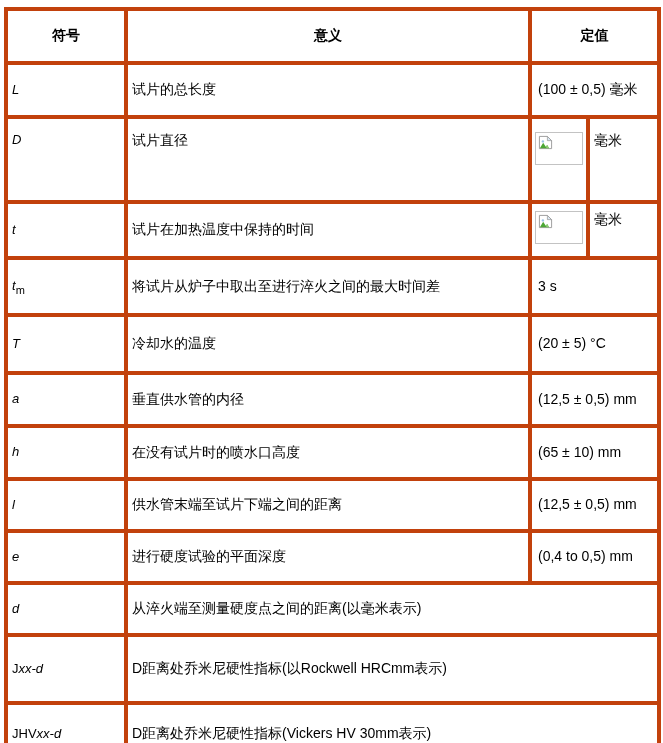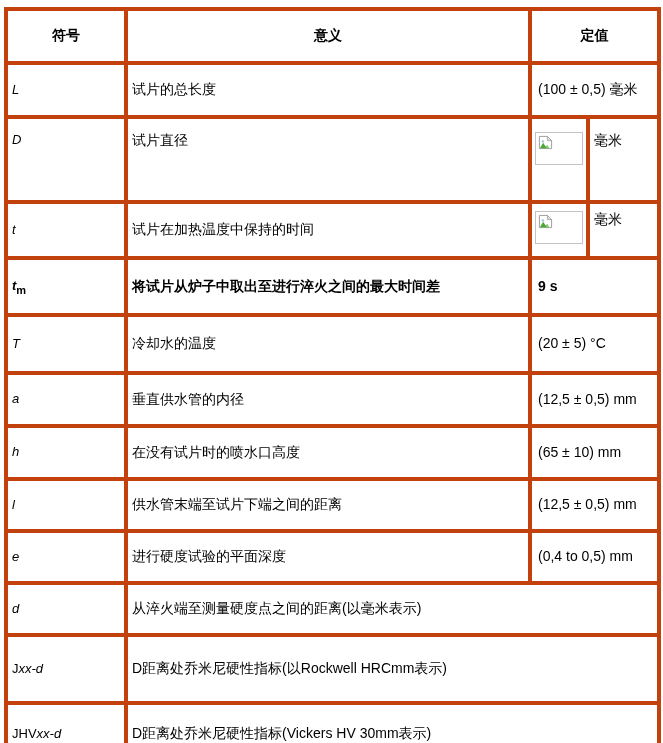--- a/index.html
+++ b/index.html
@@ -94,24 +94,24 @@
         <td class="meaning-cell">试片在加热温度中保持的时间</td>
         <td class="image-cell"><span class="img-box"><svg width="15" height="15" viewBox="0 0 16 16">
               <path d="M1.5 1.5 H10 L14.5 6 V14.5 H1.5 Z" fill="#ffffff" stroke="#9a9a9a" stroke-width="1"></path>
               <path d="M10 1.5 L10 6 L14.5 6 Z" fill="#dbe9f5" stroke="#9a9a9a" stroke-width="0.8"></path>
               <circle cx="5.2" cy="6.8" r="1.3" fill="#9cc3e5"></circle>
               <path d="M2 14 L5.5 8.2 L8.3 12.4 L9.8 10.6 L11.8 14 Z" fill="#4ca635"></path>
               <path d="M8.3 12.4 L9.8 10.6 L11.8 14 L9.2 14 Z" fill="#8ccc74"></path>
             </svg></span></td>
         <td class="unit-cell">毫米</td>
       </tr>
-      <tr style="height: 57px; font-weight: bold;">
+      <tr style="height: 57px;">
         <td class="symbol-cell"><span class="sym-prefix"></span><span class="sym-italic">t</span><sub class="sym-sub">m</sub></td>
         <td class="meaning-cell">将试片从炉子中取出至进行淬火之间的最大时间差</td>
-        <td class="value-cell" colspan="2">9 s</td>
+        <td class="value-cell" colspan="2">3 s</td>
       </tr>
       <tr style="height: 58px;">
         <td class="symbol-cell"><span class="sym-prefix"></span><span class="sym-italic">T</span><sub class="sym-sub"></sub></td>
         <td class="meaning-cell">冷却水的温度</td>
         <td class="value-cell" colspan="2">(20 ± 5) °C</td>
       </tr>
       <tr style="height: 53px;">
         <td class="symbol-cell"><span class="sym-prefix"></span><span class="sym-italic">a</span><sub class="sym-sub"></sub></td>
         <td class="meaning-cell">垂直供水管的内径</td>
         <td class="value-cell" colspan="2">(12,5 ± 0,5) mm</td>

